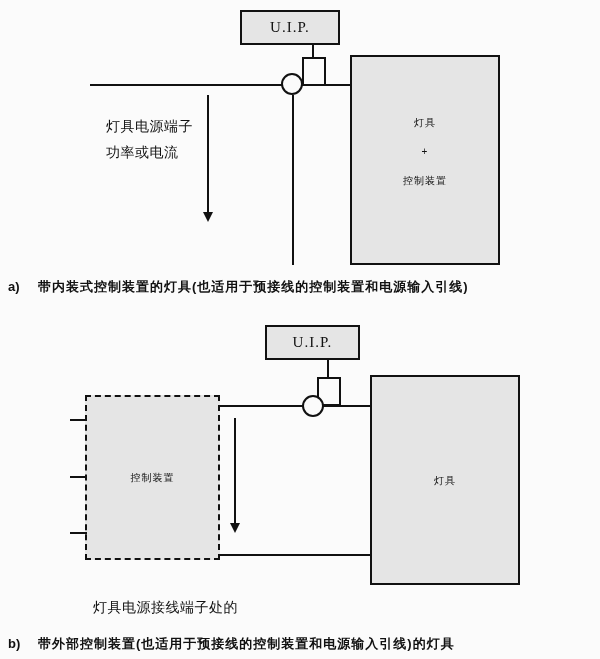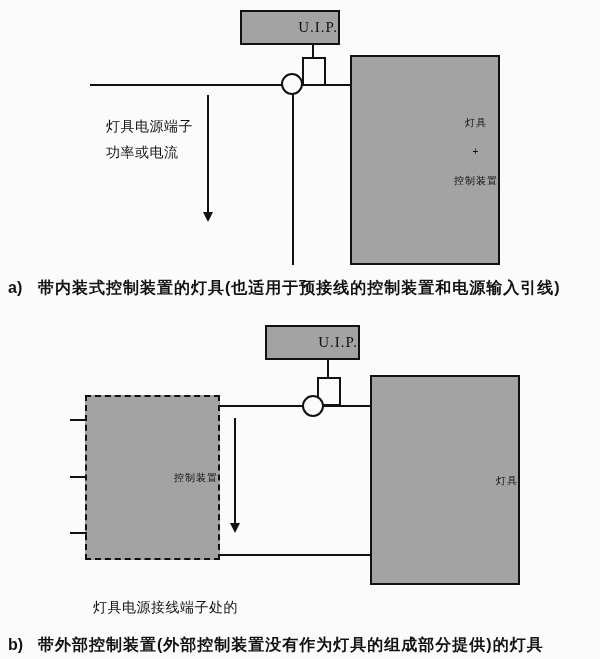--- a/index.html
+++ b/index.html
@@ -14,25 +14,25 @@
     background: #fbfbfb;
     font-family: "Liberation Sans", sans-serif;
     color: #111;
     overflow: hidden;
   }
   .hline { position: absolute; height: 2px; background: #111; }
   .vline { position: absolute; width: 2px; background: #111; }
   .box {
     position: absolute;
     border: 2px solid #111;
-    background: #a3a3a3;
+    background: #e5e5e5;
     box-sizing: border-box;
     display: flex;
     align-items: center;
-    justify-content: flex-end;
+    justify-content: center;
     text-align: center;
   }
   .uip {
     font-family: "Liberation Serif", serif;
     font-size: 15px;
     letter-spacing: 1px;
   }
   .component {
     position: absolute;
     border: 2px solid #111;
@@ -66,21 +66,21 @@
   }
   .annotation {
     position: absolute;
     font-size: 14px;
     line-height: 26px;
     letter-spacing: 0.5px;
     white-space: nowrap;
   }
   .caption {
     position: absolute;
-    font-size: 16px;
+    font-size: 13px;
     font-weight: bold;
     letter-spacing: 1px;
     white-space: nowrap;
   }
   .caption .prefix {
     display: inline-block;
     width: 30px;
     letter-spacing: 0;
   }
 </style>
@@ -150,16 +150,16 @@
   </div>
 
   <div class="vline" style="left:234px; top:418px; height:106px;"></div>
   <div class="arrow-head" style="left:230px; top:523px;"></div>
 
   <div class="annotation" style="left:93px; top:566px;margin-top:28px;">
     <div>灯具电源接线端子处的</div>
   </div>
 
   <div class="caption" style="left:8px; top:635px;">
-    <span class="prefix">b)</span><span>带外部控制装置(外部控制装置没有作为灯具的组成部分提供)的灯具</span>
+    <span class="prefix">b)</span><span>带外部控制装置(也适用于预接线的控制装置和电源输入引线)的灯具</span>
   </div>
 
 </div>
 
 </body></html>

